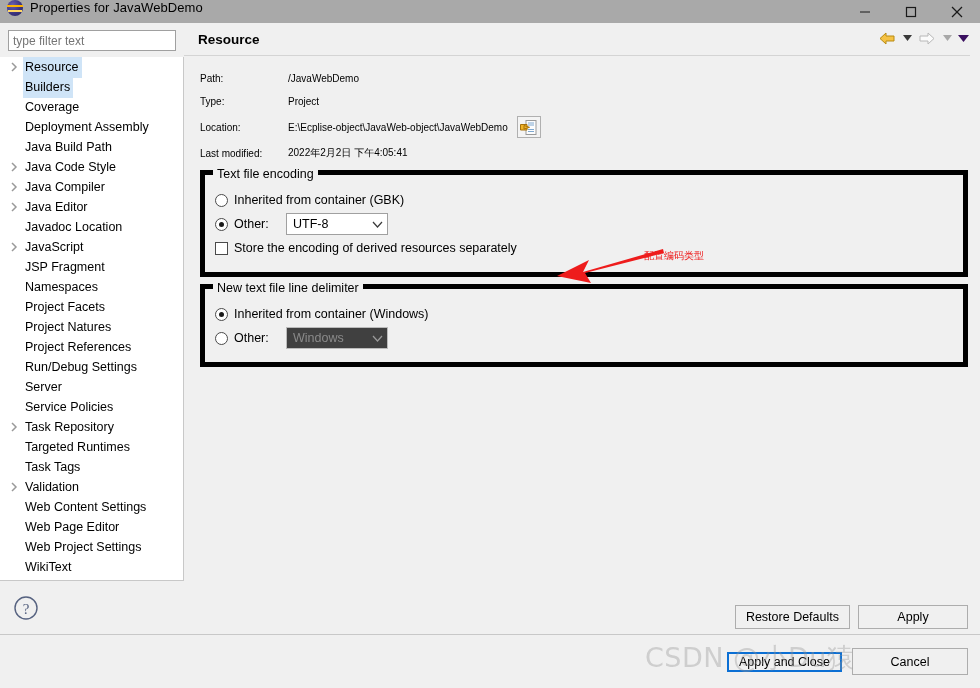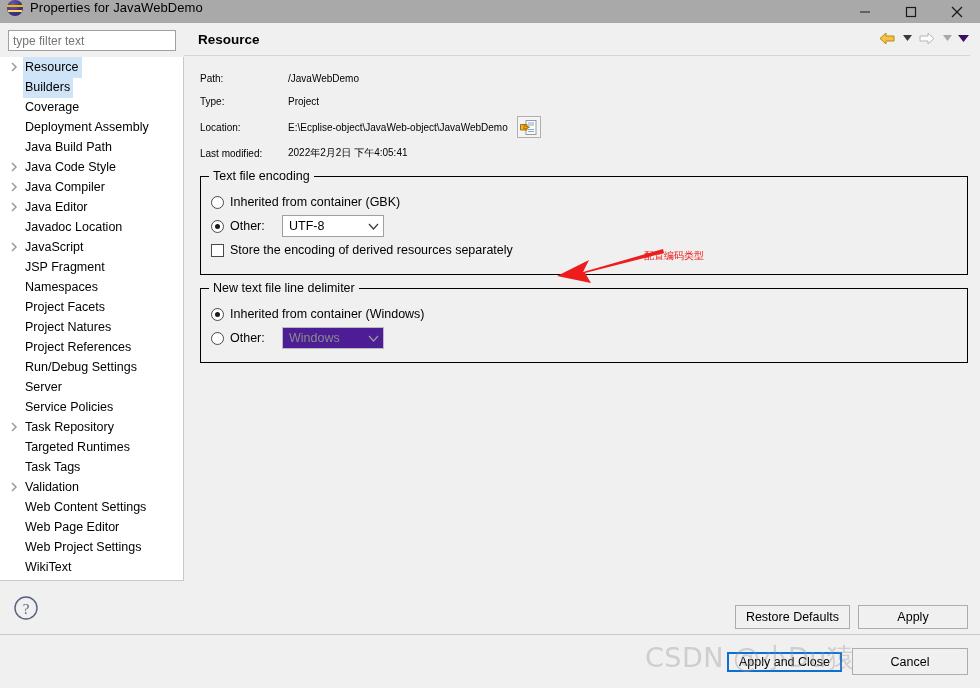--- a/index.html
+++ b/index.html
@@ -212,22 +212,22 @@
   #loc-browse {
     width: 24px; height: 22px;
     margin-left: 9px;
     border: 1px solid #b0b0b0;
     background: #f4f4f4;
     display: flex; align-items: center; justify-content: center;
   }
 
   
   .group {
-    border: 1px solid #000000;
-    margin-top: 13px;
+    border: 5px solid #000000;
+    margin-top: 7px;
     padding: 14px 20px 11px 10px;
     position: relative;
   }
   .group-title {
     position: absolute;
     top: -8px; left: 8px;
     background: #f0f0f0;
     padding: 0 4px;
     font-size: 12.5px;
   }
@@ -268,21 +268,21 @@
     border: 1px solid #a0a0a0;
     background: #fff;
     display: flex;
     align-items: center;
     padding: 0 4px 0 6px;
     margin-left: 8px;
     font-size: 12.5px;
     justify-content: space-between;
   }
   .combo.disabled {
-    background: #4c1d95;
+    background: #404040;
     border-color: #bbb;
     color: #8a8a8a;
   }
   .combo .cv { white-space: nowrap; }
   .combo .ca { color: #444; }
   .combo.disabled .ca { color: #9a9a9a; }
   .lbl-other { width: 44px; flex: none; }
 
   
   #annot-arrow {

